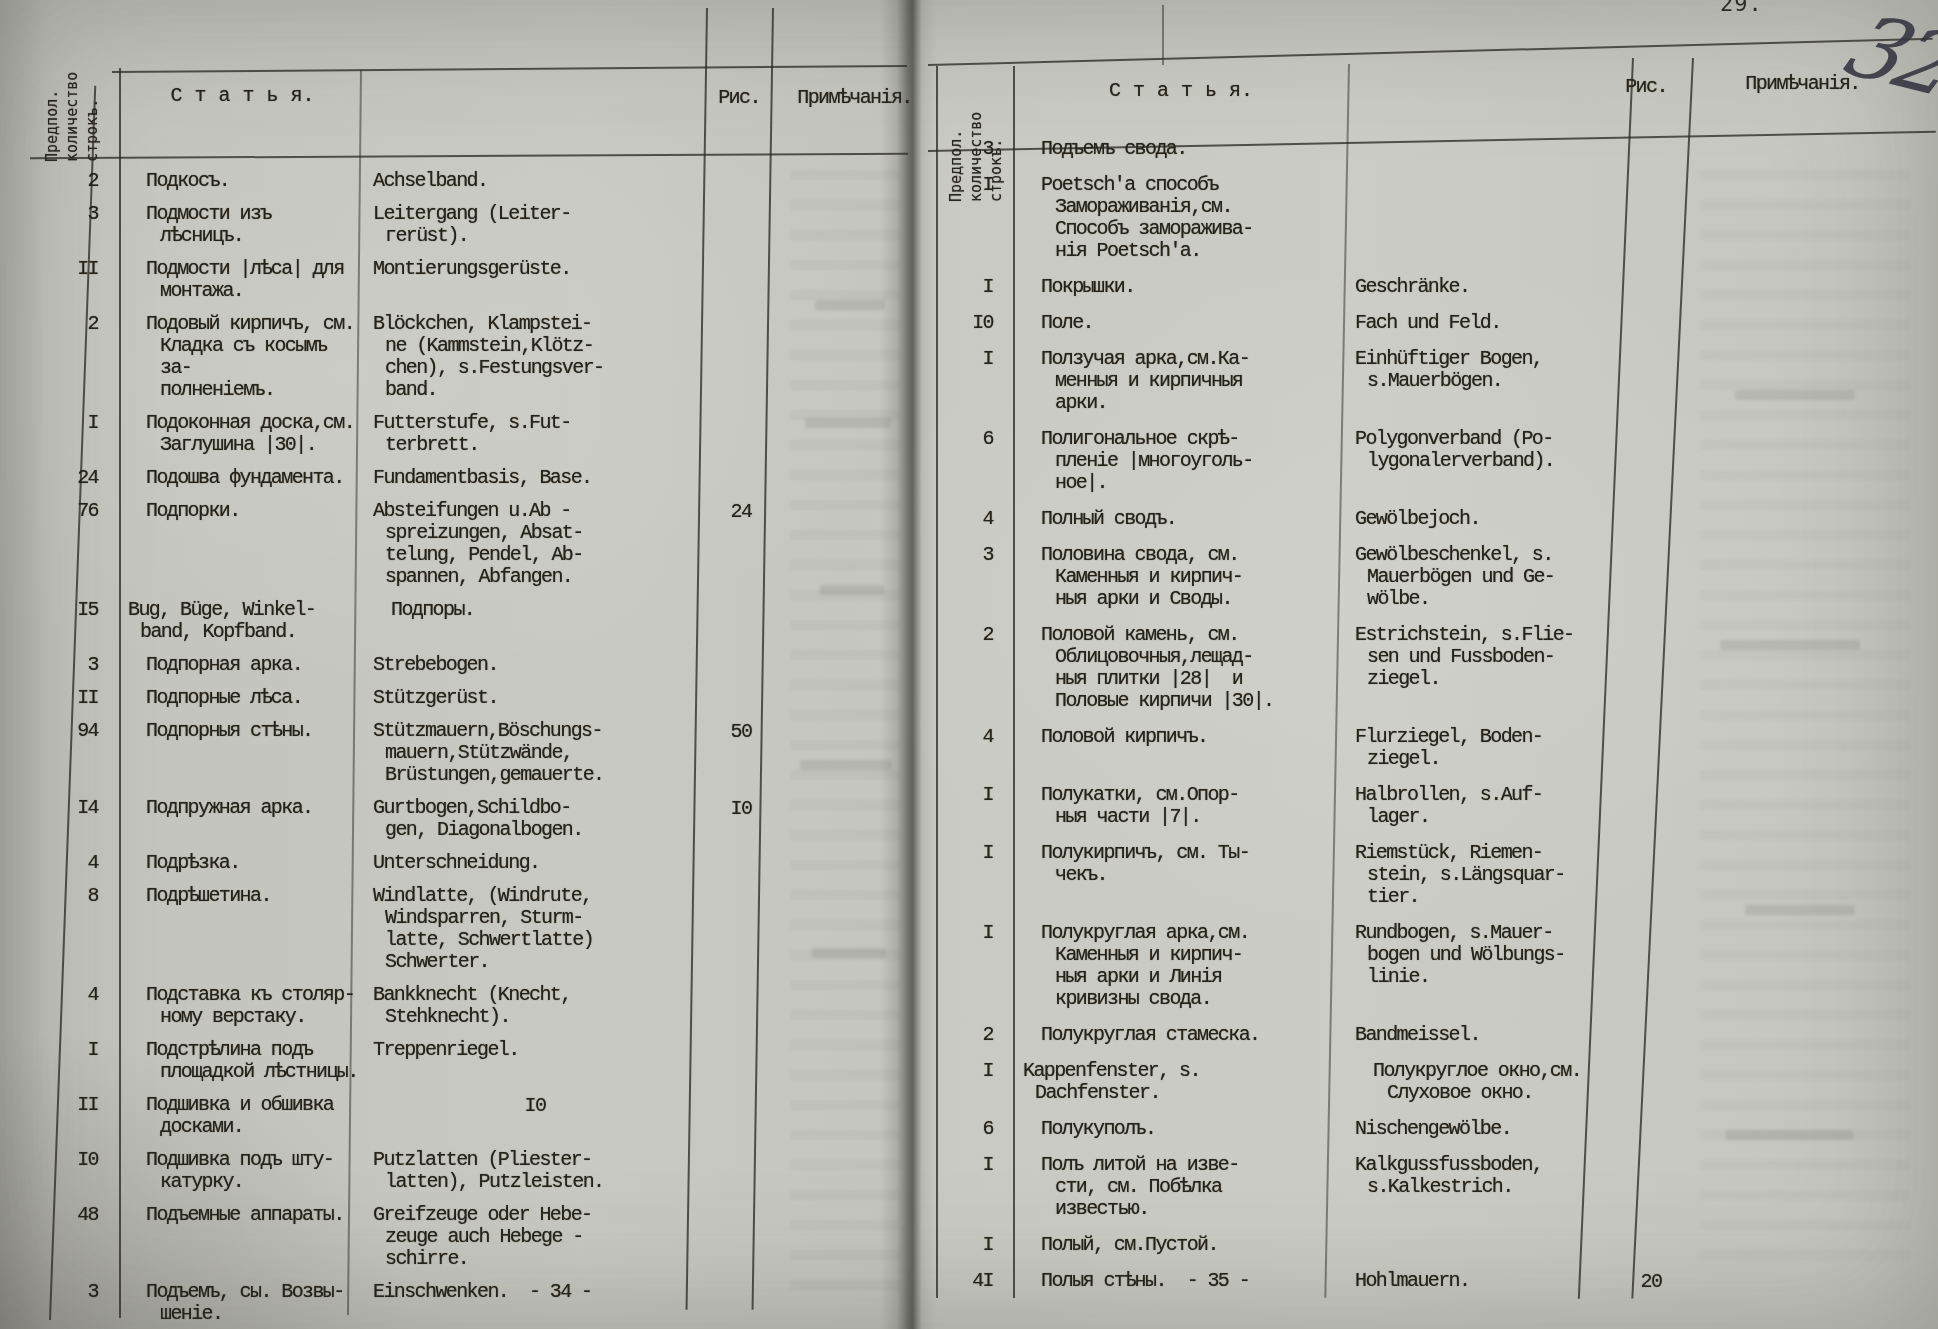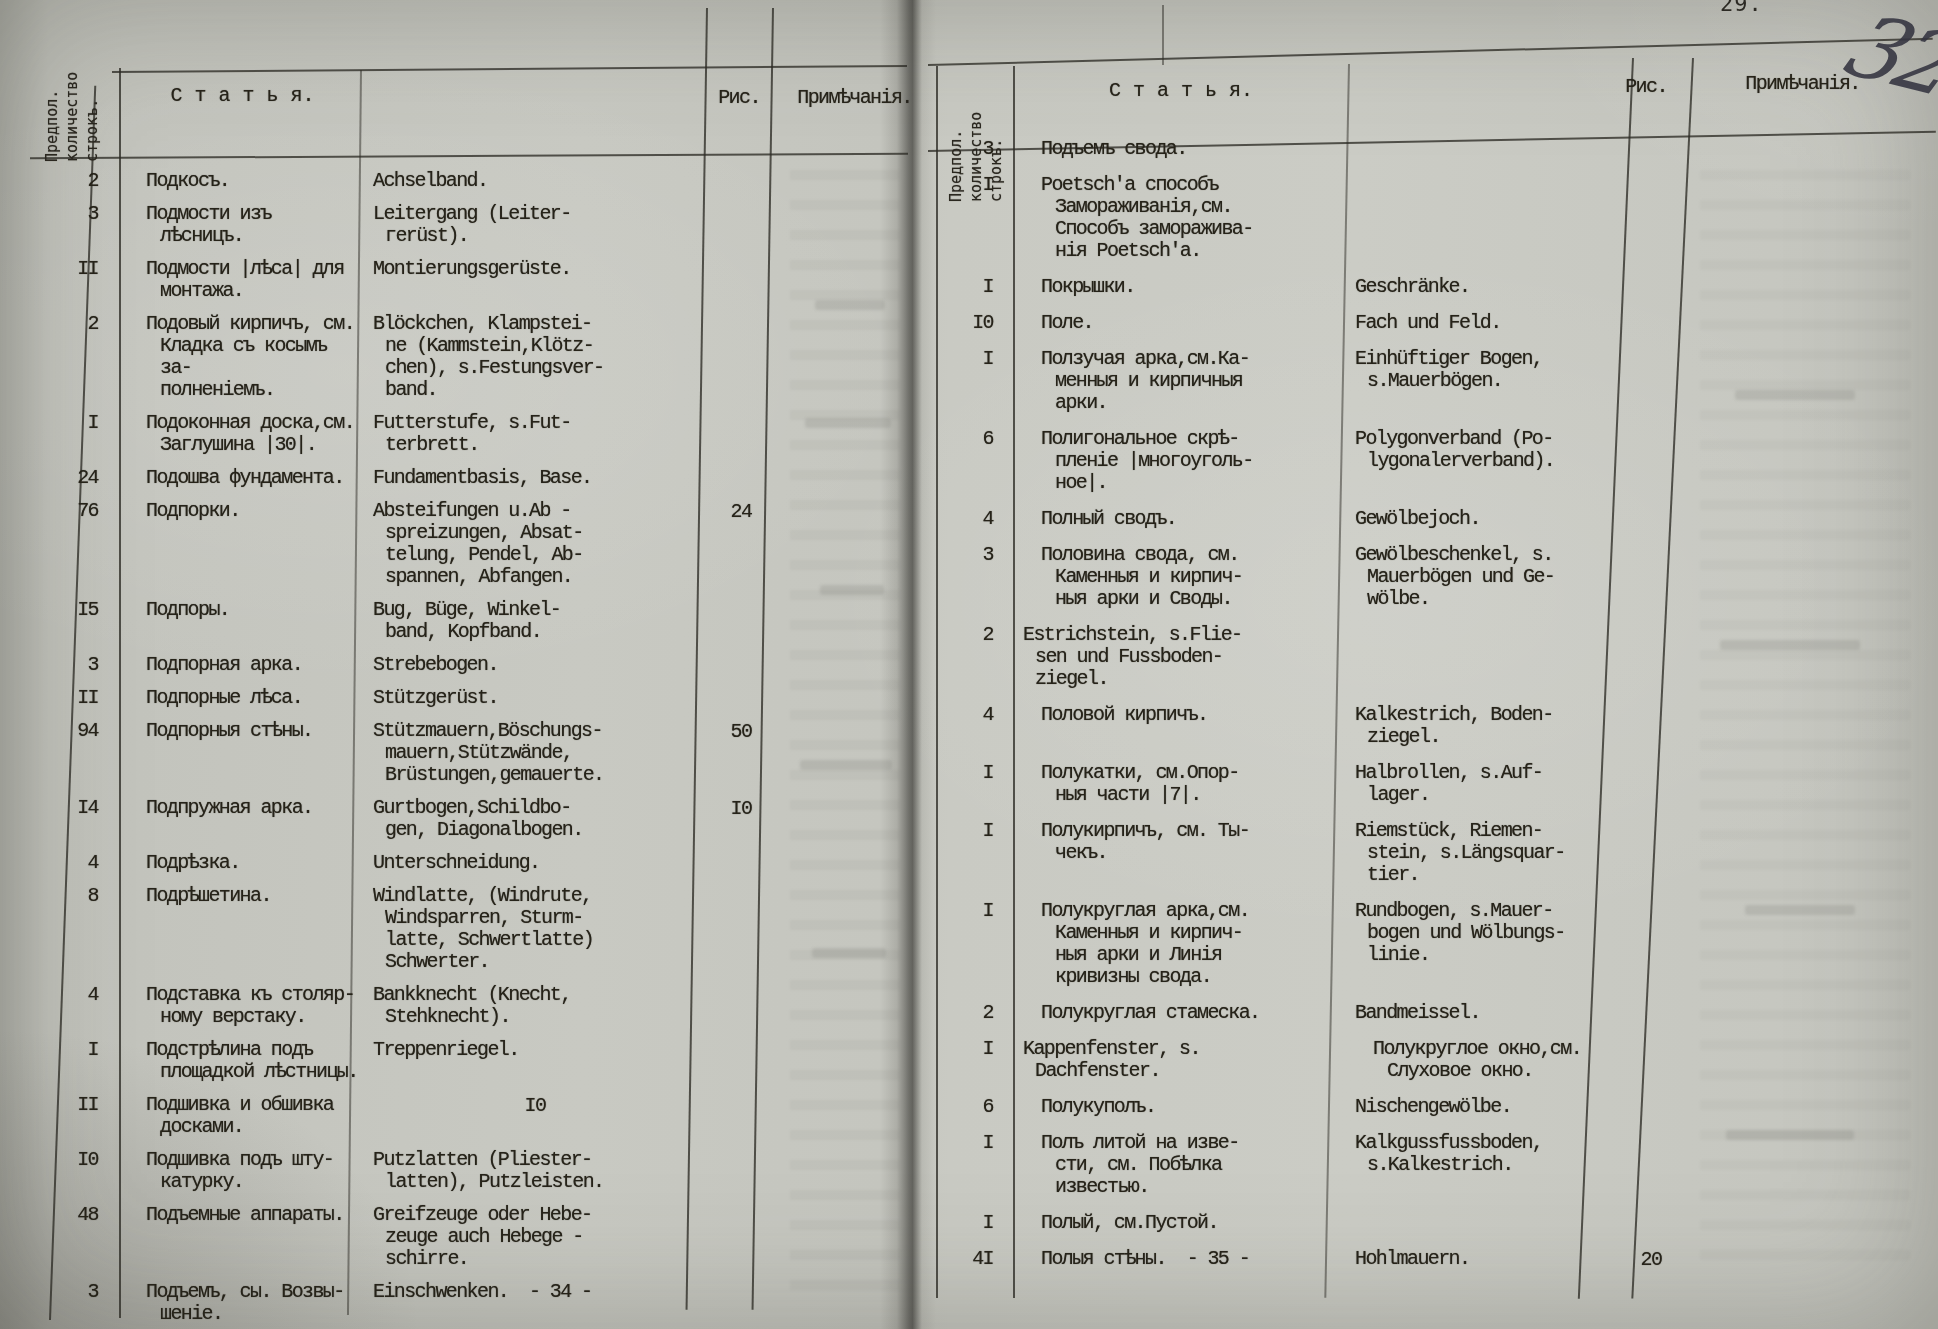--- a/index.html
+++ b/index.html
@@ -120,23 +120,23 @@
           <div class="cell c-ru">Подпорки.</div>
           <div class="cell c-de">Absteifungen u.Ab -
 spreizungen, Absat-
 telung, Pendel, Ab-
 spannen, Abfangen.</div>
           <div class="cell c-fig">24</div>
           <div class="cell c-note"></div>
         </div>
         <div class="row">
           <div class="cell c-num">I5</div>
-          <div class="cell c-ru">Подпоры.</div>
           <div class="cell c-de">Bug, Büge, Winkel-
 band, Kopfband.</div>
+          <div class="cell c-ru">Подпоры.</div>
           <div class="cell c-fig"></div>
           <div class="cell c-note"></div>
         </div>
         <div class="row">
           <div class="cell c-num">3</div>
           <div class="cell c-ru">Подпорная арка.</div>
           <div class="cell c-de">Strebebogen.</div>
           <div class="cell c-fig"></div>
           <div class="cell c-note"></div>
         </div>
@@ -319,30 +319,34 @@
 Каменныя и кирпич-
 ныя арки и Своды.</div>
           <div class="cell c-de">Gewölbeschenkel, s.
 Mauerbögen und Ge-
 wölbe.</div>
           <div class="cell c-fig"></div>
           <div class="cell c-note"></div>
         </div>
         <div class="row">
           <div class="cell c-num">2</div>
+          <div class="cell c-ru">Половой камень, см.
+Облицовочныя,лещад-
+ныя плитки |28|  и
+Половые кирпичи |30|.</div>
           <div class="cell c-de">Estrichstein, s.Flie-
 sen und Fussboden-
 ziegel.</div>
           <div class="cell c-fig"></div>
           <div class="cell c-note"></div>
         </div>
         <div class="row">
           <div class="cell c-num">4</div>
           <div class="cell c-ru">Половой кирпичъ.</div>
-          <div class="cell c-de">Kalkestrich, Boden-
+          <div class="cell c-de">Flurziegel, Boden-
 ziegel.</div>
           <div class="cell c-fig"></div>
           <div class="cell c-note"></div>
         </div>
         <div class="row">
           <div class="cell c-num">I</div>
           <div class="cell c-ru">Полукатки, см.Опор-
 ныя части |7|.</div>
           <div class="cell c-de">Halbrollen, s.Auf-
 lager.</div>

